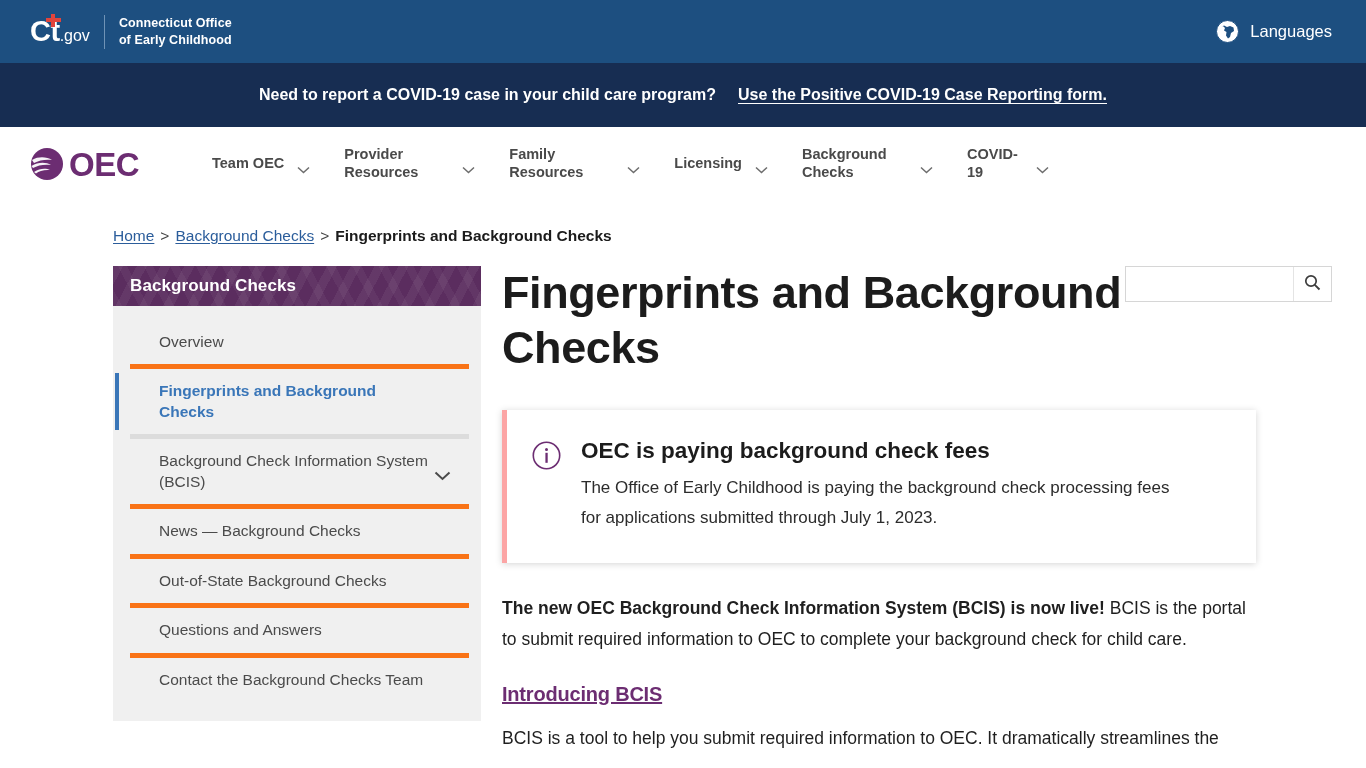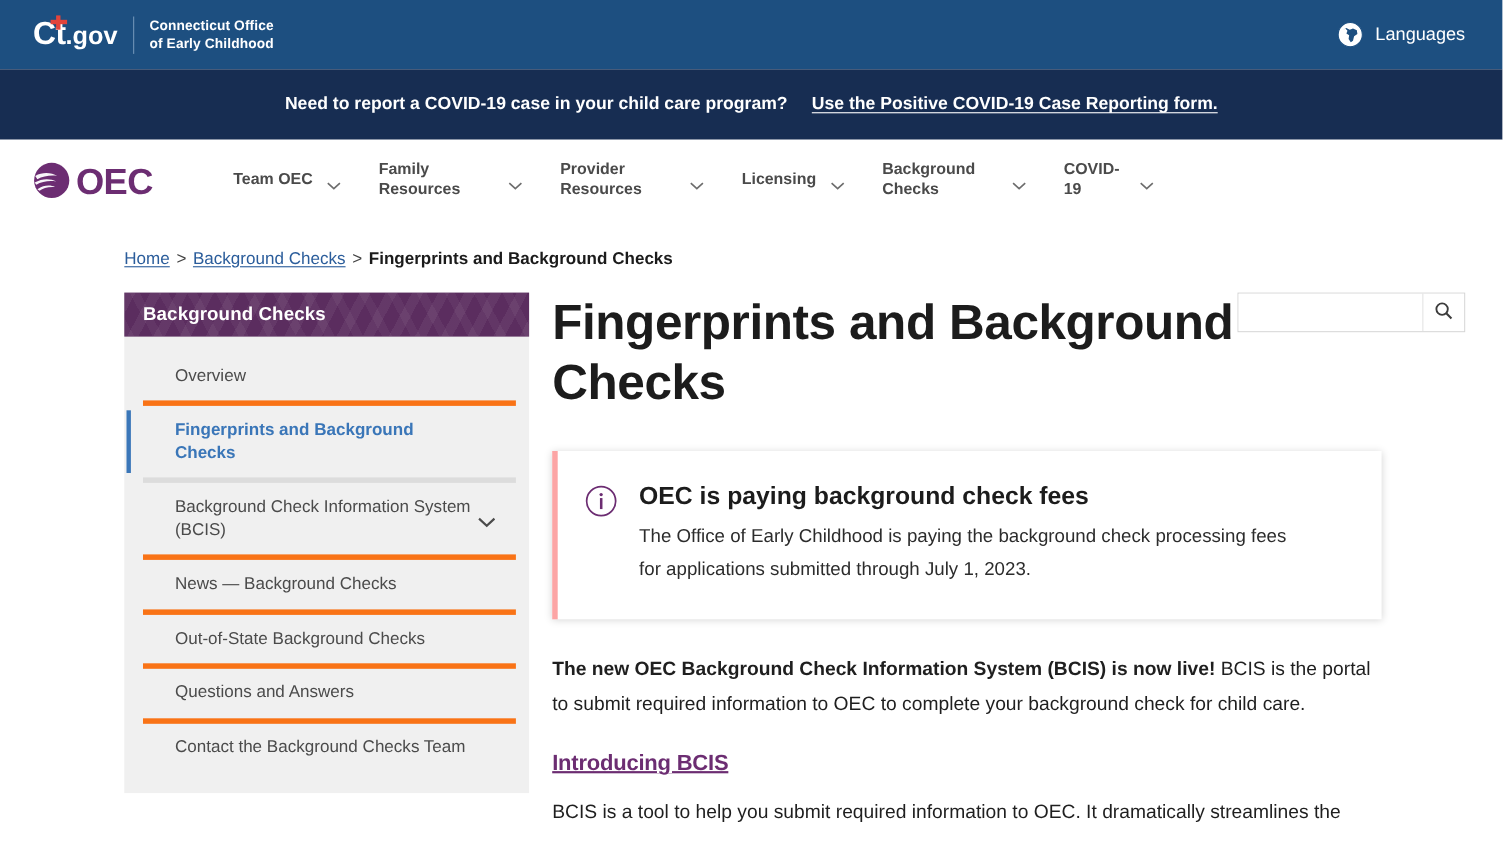--- a/index.html
+++ b/index.html
@@ -27,22 +27,22 @@
     display: flex;
     align-items: baseline;
     color: #ffffff;
     font-size: 27px;
     font-weight: bold;
     letter-spacing: -0.5px;
     line-height: 1;
   }
   .ct-mark .ct-c { font-size: 29px; }
   .ct-mark .ct-gov {
-    font-size: 23px;
-    font-weight: bold;
+    font-size: 16px;
+    font-weight: normal;
     letter-spacing: 0px;
   }
   .ct-cross {
     position: absolute;
     left: 16px; top: -3px;
     width: 15px; height: 13px;
   }
   .ct-cross:before, .ct-cross:after {
     content: ""; position: absolute; background: #e2443b;
   }
@@ -351,29 +351,29 @@
   <div class="nav-items">
     <div class="nav-item">
       <span class="nav-label">Team OEC</span>
       <span class="chev">
         <svg width="13" height="8" viewBox="0 0 13 8">
             <path d="M1 1.5 L6.5 6.5 L12 1.5" fill="none" stroke="#6d6d6d" stroke-width="1.5"></path>
           </svg>
       </span>
     </div>
     <div class="nav-item">
+      <span class="nav-label">Provider Resources</span>
+      <span class="chev">
+        <svg width="13" height="8" viewBox="0 0 13 8">
+            <path d="M1 1.5 L6.5 6.5 L12 1.5" fill="none" stroke="#6d6d6d" stroke-width="1.5"></path>
+          </svg>
+      </span>
+    </div>
+    <div class="nav-item">
       <span class="nav-label">Family Resources</span>
-      <span class="chev">
-        <svg width="13" height="8" viewBox="0 0 13 8">
-            <path d="M1 1.5 L6.5 6.5 L12 1.5" fill="none" stroke="#6d6d6d" stroke-width="1.5"></path>
-          </svg>
-      </span>
-    </div>
-    <div class="nav-item">
-      <span class="nav-label">Provider Resources</span>
       <span class="chev">
         <svg width="13" height="8" viewBox="0 0 13 8">
             <path d="M1 1.5 L6.5 6.5 L12 1.5" fill="none" stroke="#6d6d6d" stroke-width="1.5"></path>
           </svg>
       </span>
     </div>
     <div class="nav-item">
       <span class="nav-label one-line">Licensing</span>
       <span class="chev">
         <svg width="13" height="8" viewBox="0 0 13 8">

